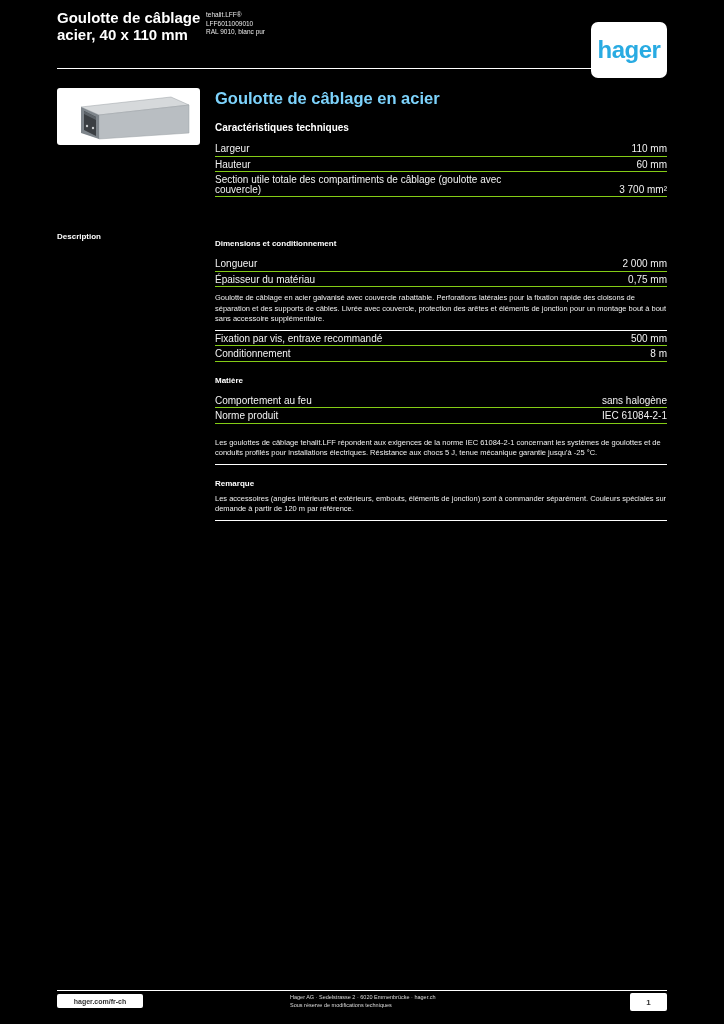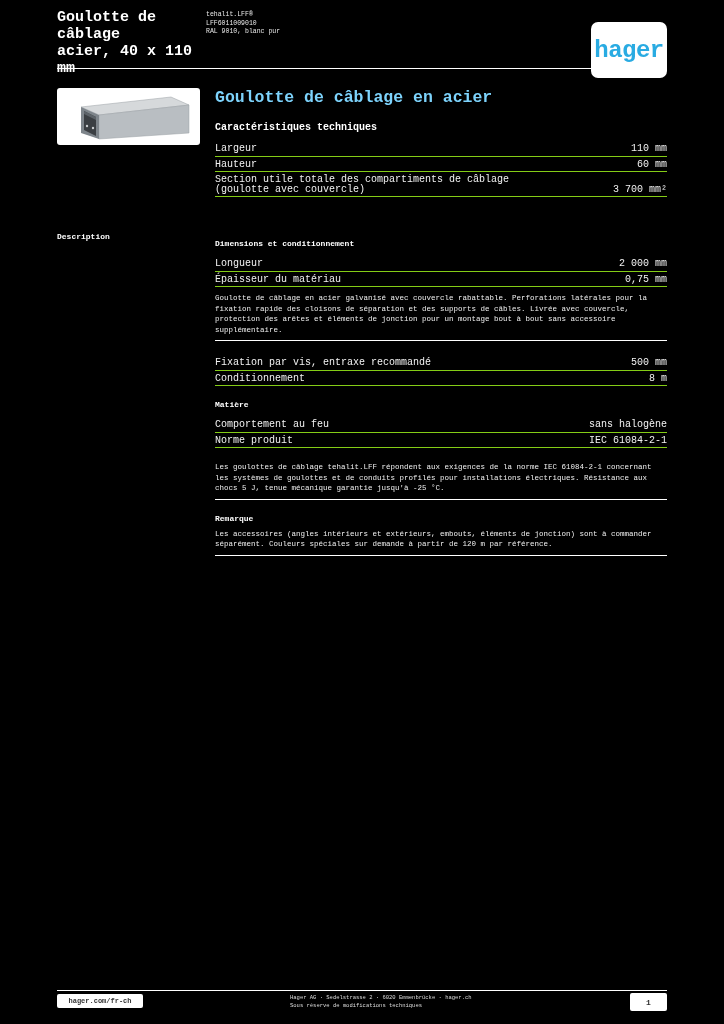--- a/index.html
+++ b/index.html
@@ -1,17 +1,17 @@
 <!DOCTYPE html>
 <html><head>
 <meta charset="utf-8">
 <style>
   html,body{margin:0;padding:0;background:#000;}
   .page{position:relative;width:724px;height:1024px;background:#000;overflow:hidden;
-        font-family:Liberation Mono, monospace;color:#f2f2f2;border-radius:18px;}
+        font-family:Liberation Sans, sans-serif;color:#f2f2f2;border-radius:18px;}
   
   .hdr-title{position:absolute;left:57px;top:9px;width:150px;font-size:15px;font-weight:bold;
              line-height:17px;color:#fff;}
   .hdr-meta{position:absolute;left:206px;top:11px;width:120px;font-size:6.5px;line-height:8.5px;color:#e9e9e9;}
   .logo{position:absolute;left:591px;top:22px;width:76px;height:56px;background:#fff;border-radius:7px;
         display:flex;align-items:center;justify-content:center;}
   .logo span{font-size:24px;font-weight:800;color:#29abe2;letter-spacing:-0.5px;}
   .hdr-rule{position:absolute;left:57px;top:68px;width:610px;height:1px;background:#fff;}
   
   .img-box{position:absolute;left:57px;top:88px;width:143px;height:57px;background:#fff;border-radius:3px;
@@ -105,21 +105,21 @@
       <div class="row">
         <span class="label">Longueur</span>
         <span class="value">2 000 mm</span>
       </div>
       <div class="row">
         <span class="label">Épaisseur du matériau</span>
         <span class="value">0,75 mm</span>
       </div>
     </div>
     <div class="para ruled">Goulotte de câblage en acier galvanisé avec couvercle rabattable. Perforations latérales pour la fixation rapide des cloisons de séparation et des supports de câbles. Livrée avec couvercle, protection des arêtes et éléments de jonction pour un montage bout à bout sans accessoire supplémentaire.</div>
-    <div class="rows" style="margin-top:14px;">
+    <div class="rows" style="margin-top:0;">
       <div class="row">
         <span class="label">Fixation par vis, entraxe recommandé</span>
         <span class="value">500 mm</span>
       </div>
       <div class="row">
         <span class="label">Conditionnement</span>
         <span class="value">8 m</span>
       </div>
     </div>
 

